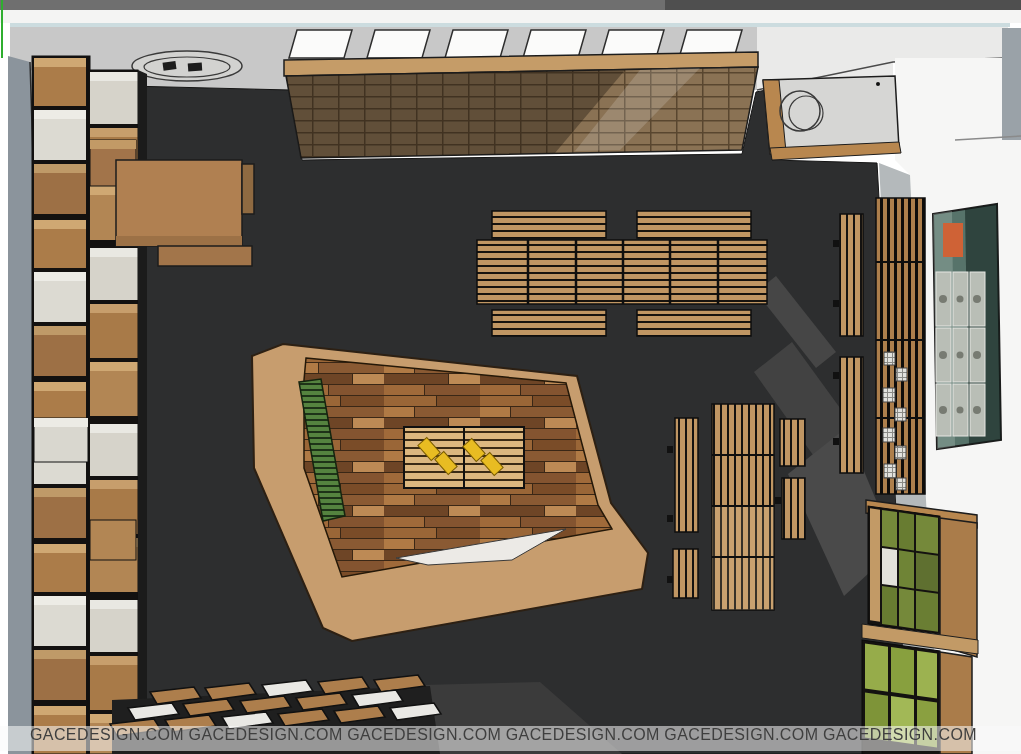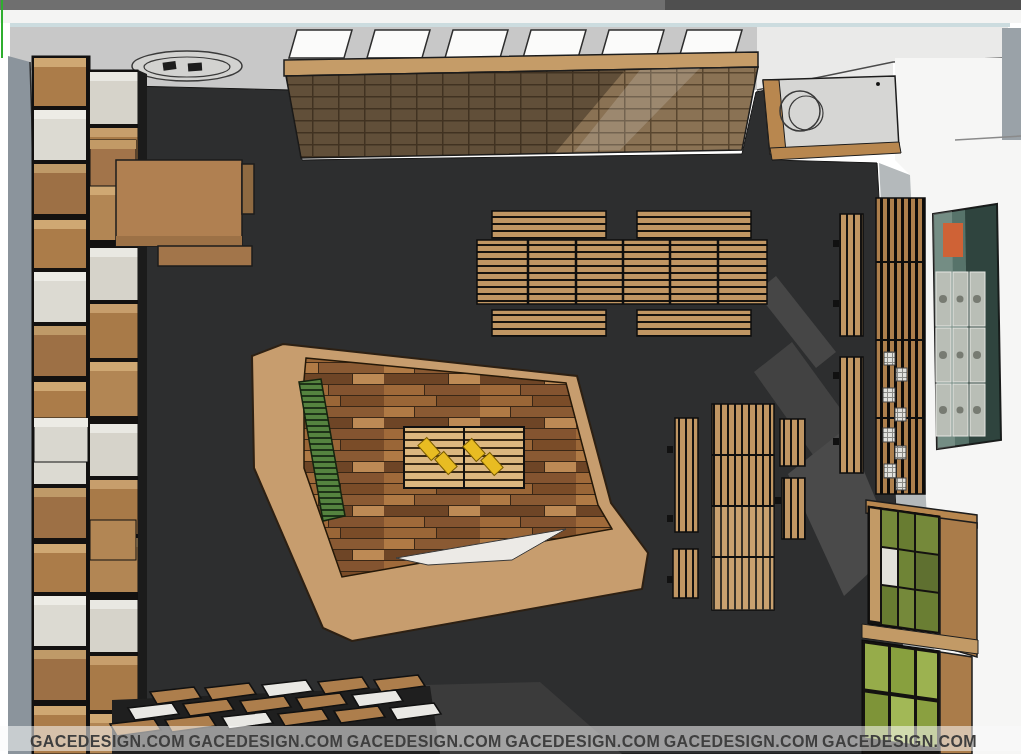--- a/index.html
+++ b/index.html
@@ -1,21 +1,21 @@
 <!DOCTYPE html>
 <html><head>
 <meta charset="utf-8">
 <style>
   html,body{margin:0;padding:0;background:#ffffff;}
   .stage{position:relative;width:1021px;height:754px;overflow:hidden;
          font-family:"Liberation Sans",sans-serif;background:#ffffff;}
   .stage svg{position:absolute;left:0;top:0;}
   .watermark{position:absolute;left:0;top:726px;width:1021px;height:25px;
-             background:rgba(250,250,250,0.55);display:flex;align-items:flex-end;
-             justify-content:space-between;padding:0 44px 0 30px;box-sizing:border-box;font-weight:bold;}
+             background:rgba(250,250,250,0.55);display:flex;align-items:flex-start;
+             justify-content:space-between;padding:0 44px 0 30px;box-sizing:border-box;}
   .watermark span{font-size:16px;color:#3f3f3f;letter-spacing:0.4px;white-space:nowrap;}
 </style>
 </head>
 <body>
 
 <div class="stage">
 <svg width="1021" height="754" viewBox="0 0 1021 754" xmlns="http://www.w3.org/2000/svg">
   <defs>
     <pattern id="hslat" width="10" height="7" patternUnits="userSpaceOnUse">
       <rect width="10" height="7" fill="#17130e"></rect>

